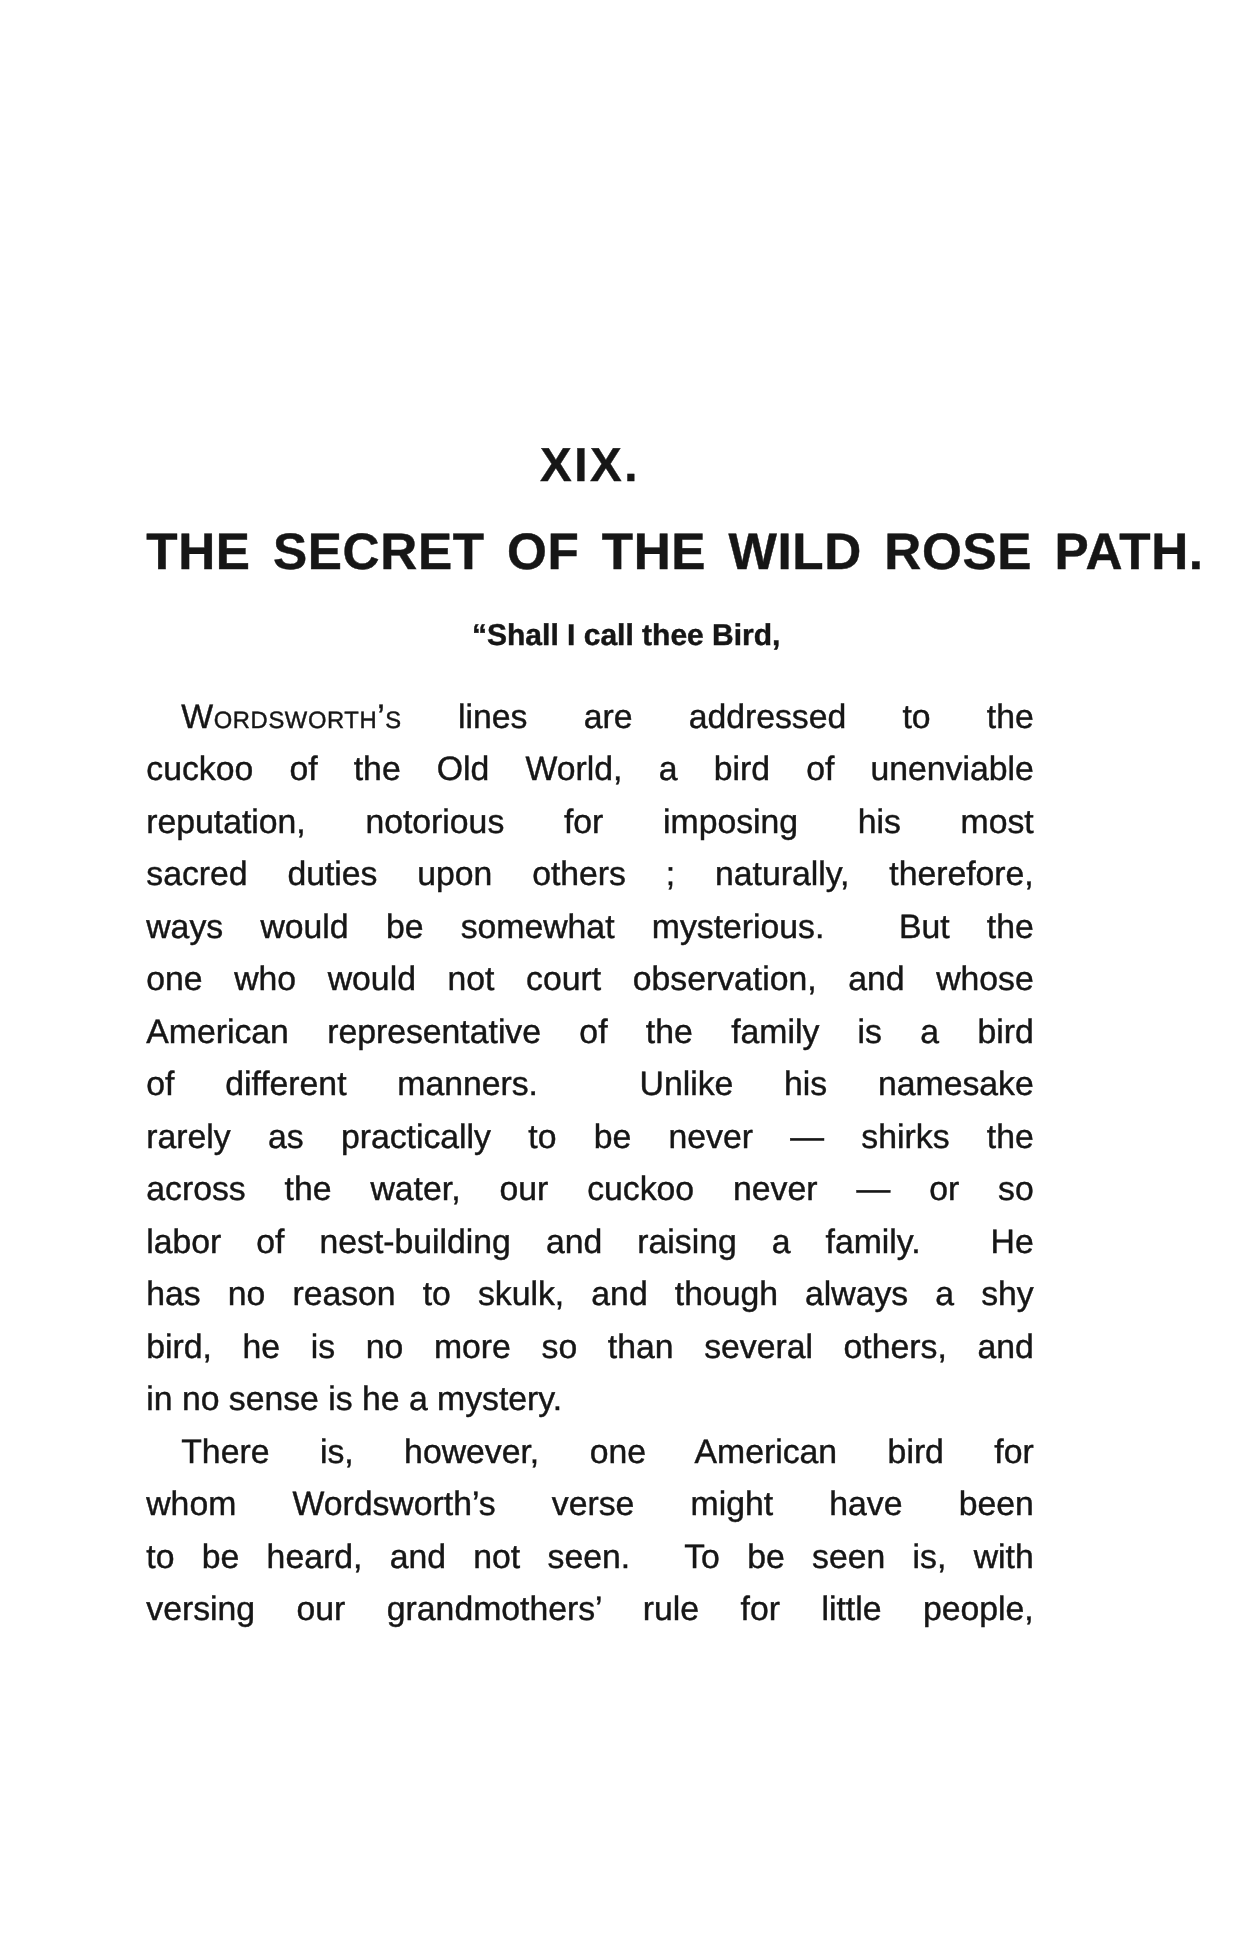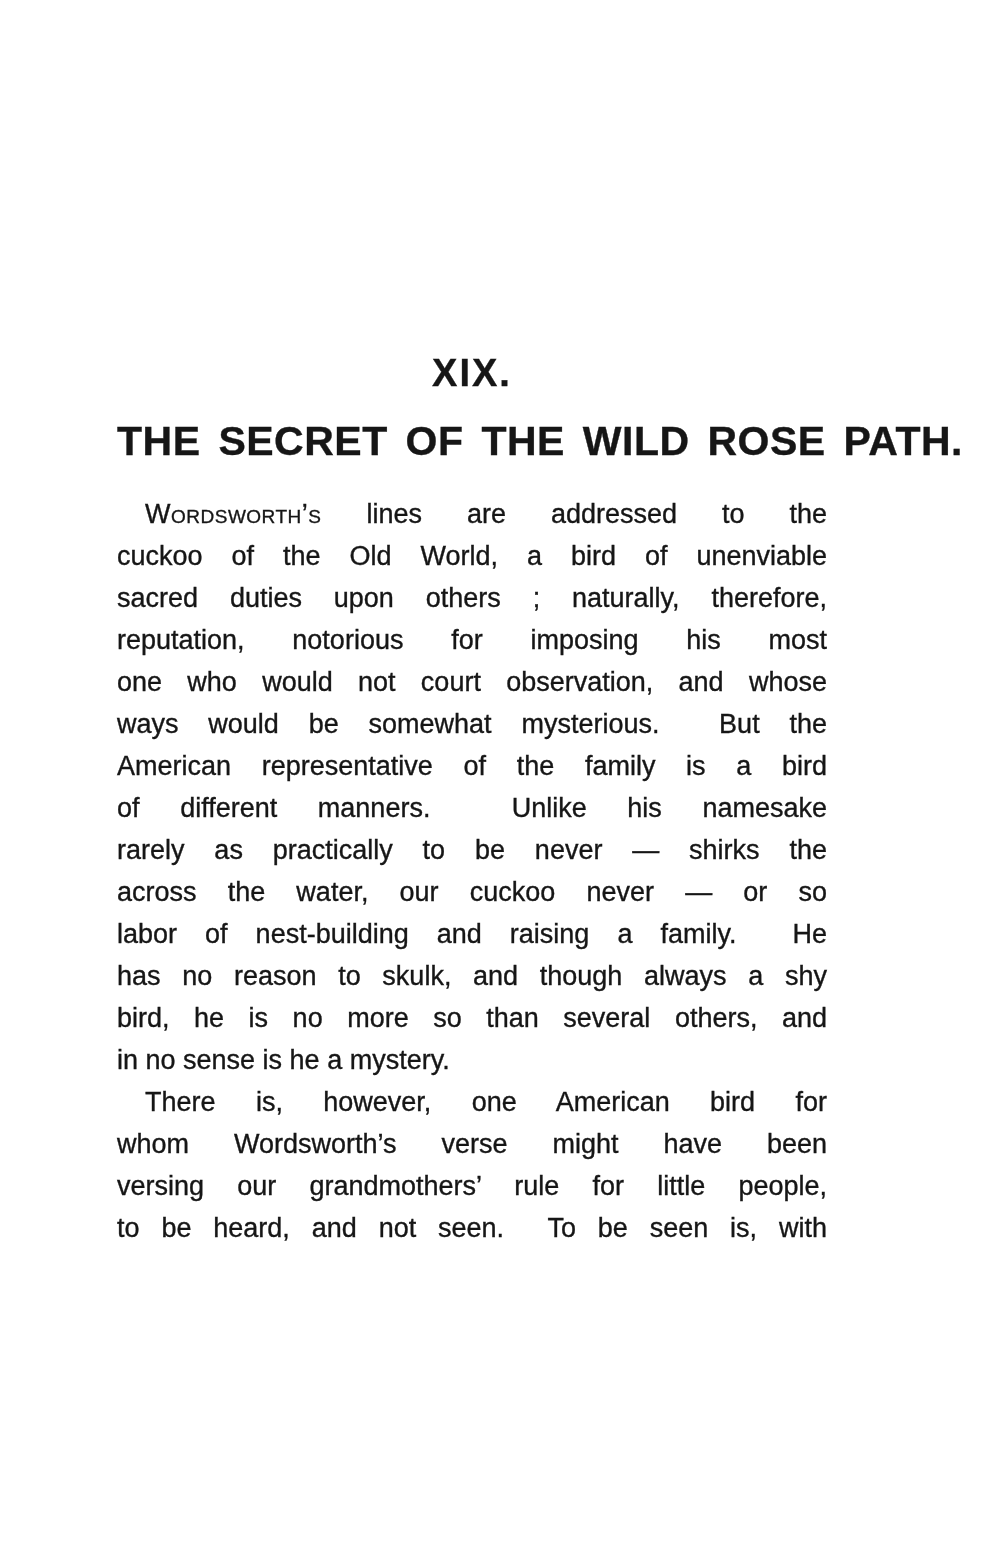--- a/index.html
+++ b/index.html
@@ -73,39 +73,40 @@
   }
 </style>
 </head>
 <body>
 
 <div class="page">
   <div class="column">
     <div class="chapter-number">XIX.</div>
     <div class="chapter-title">THE SECRET OF THE WILD ROSE PATH.</div>
     <div class="epigraph" id="epigraph">
+        <div class="ep-line indent">“Shall I call thee Bird,</div>
       </div>
     <div class="body-text" id="body-text">
         <div class="para">
           <div class="bline indent"><span class="smallcaps">Wordsworth’s</span> lines are addressed to the</div>
           <div class="bline">cuckoo of the Old World, a bird of unenviable</div>
+          <div class="bline">reputation, notorious for imposing his most</div>
           <div class="bline">sacred duties upon others&nbsp;; naturally, therefore,</div>
-          <div class="bline">reputation, notorious for imposing his most</div>
+          <div class="bline">ways would be somewhat mysterious.&nbsp; But the</div>
           <div class="bline">one who would not court observation, and whose</div>
-          <div class="bline">ways would be somewhat mysterious.&nbsp; But the</div>
           <div class="bline">American representative of the family is a bird</div>
           <div class="bline">of different manners.&nbsp; Unlike his namesake</div>
           <div class="bline">rarely as practically to be never — shirks the</div>
           <div class="bline">across the water, our cuckoo never — or so</div>
           <div class="bline">labor of nest-building and raising a family.&nbsp; He</div>
           <div class="bline">has no reason to skulk, and though always a shy</div>
           <div class="bline">bird, he is no more so than several others, and</div>
           <div class="bline last">in no sense is he a mystery.</div>
         </div>
         <div class="para">
           <div class="bline indent">There is, however, one American bird for</div>
           <div class="bline">whom Wordsworth’s verse might have been</div>
+          <div class="bline">to be heard, and not seen.&nbsp; To be seen is, with</div>
           <div class="bline">versing our grandmothers’ rule for little people,</div>
-          <div class="bline">to be heard, and not seen.&nbsp; To be seen is, with</div>
         </div>
       </div>
   </div>
 </div>
 
 </body></html>

